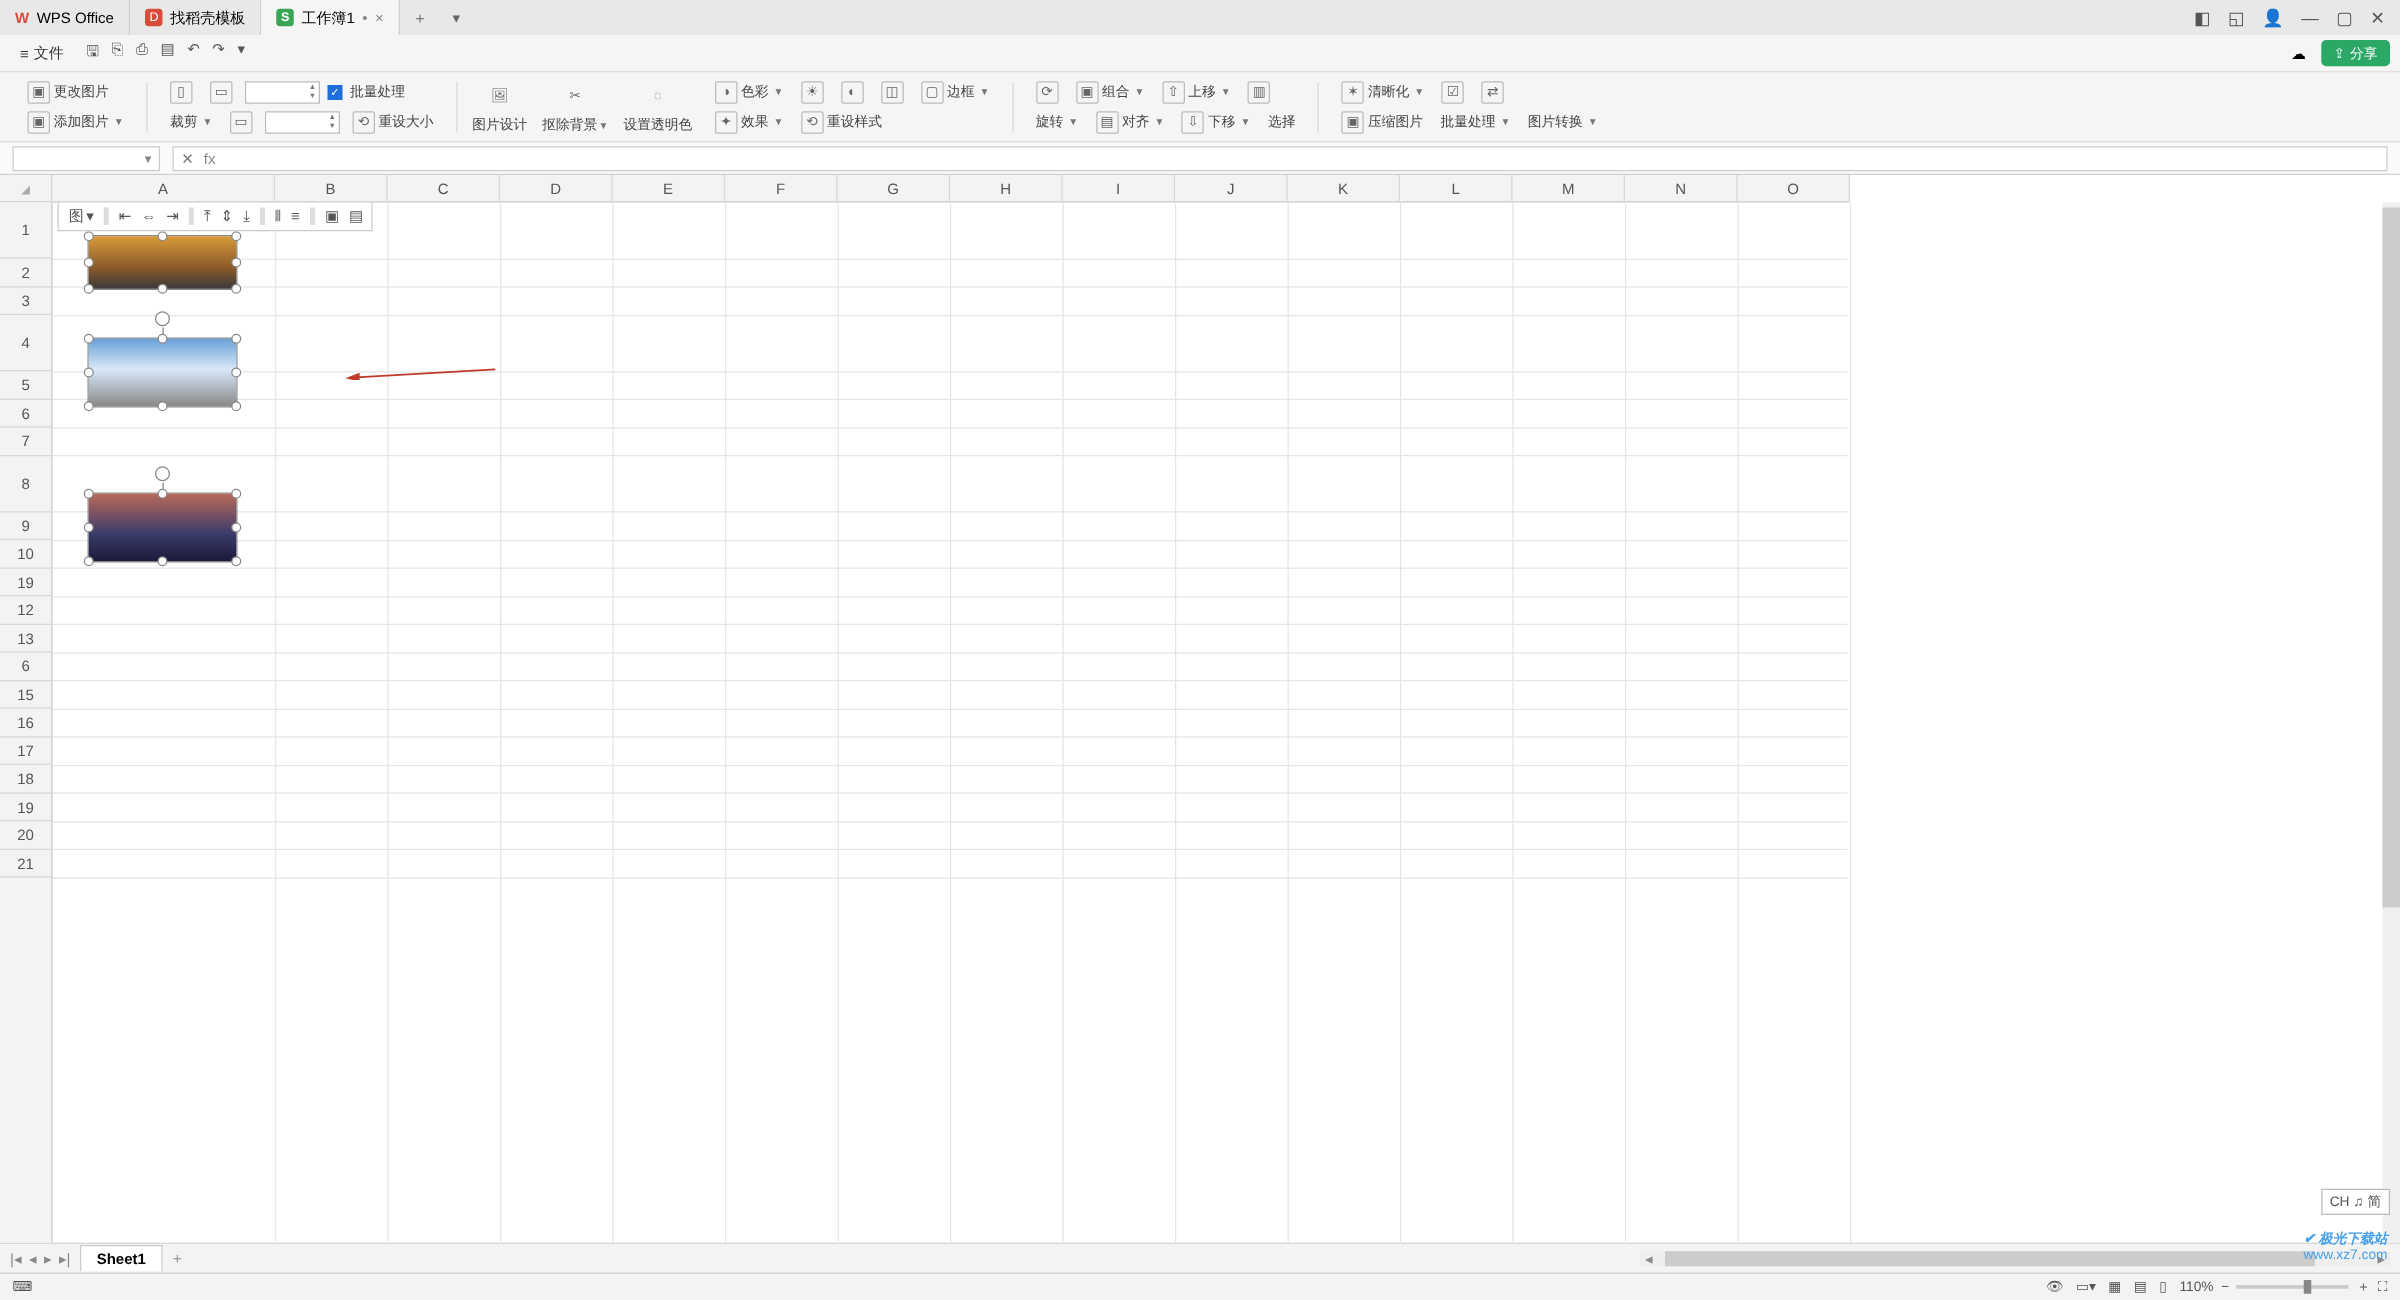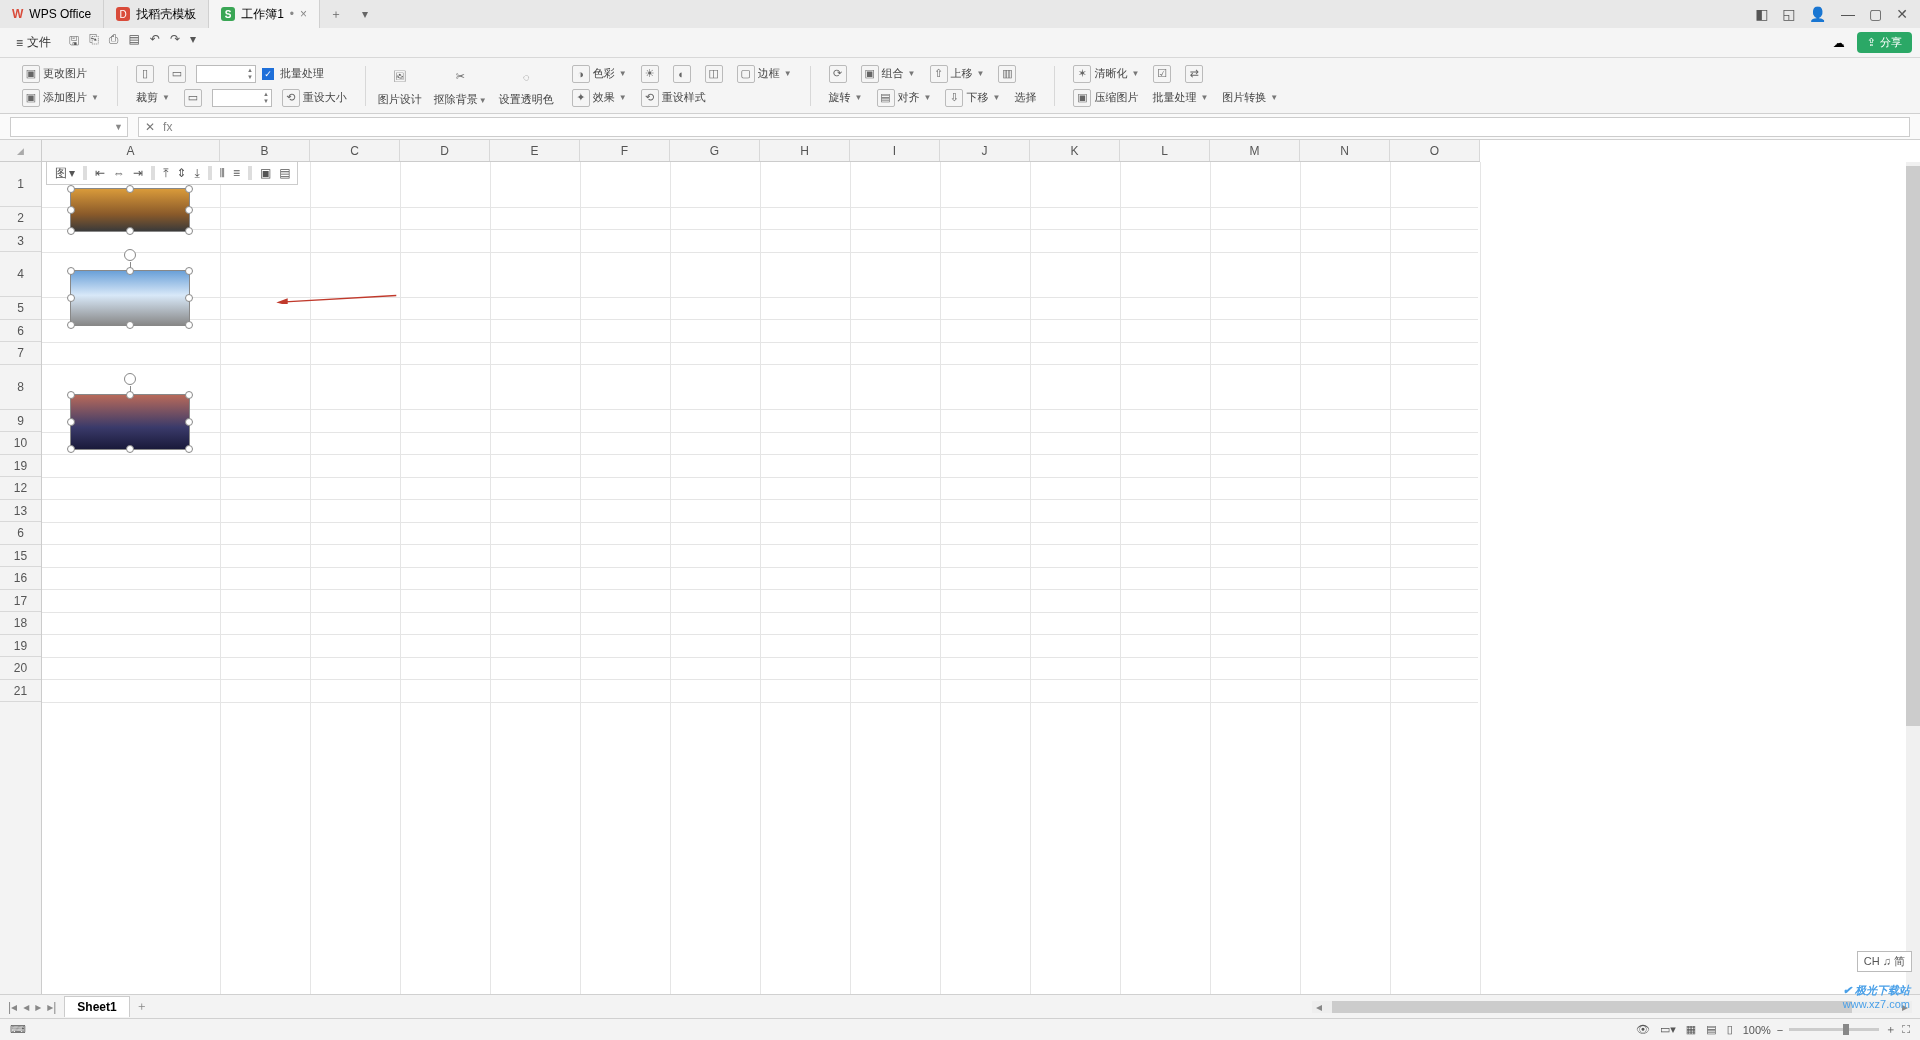--- a/index.html
+++ b/index.html
@@ -521,21 +521,21 @@
 
 <div class="status-bar">
   <span>⌨</span>
   <div class="status-right">
     <span>👁</span>
     <span>▭▾</span>
     <span>▦</span>
     <span>▤</span>
     <span>▯</span>
     <div class="zoom">
-      <span>100%</span>
+      <span>110%</span>
       <span>−</span>
       <div class="track">
           <div class="k"></div>
         </div>
       <span>＋</span>
       <span>⛶</span>
     </div>
   </div>
 </div>
 

